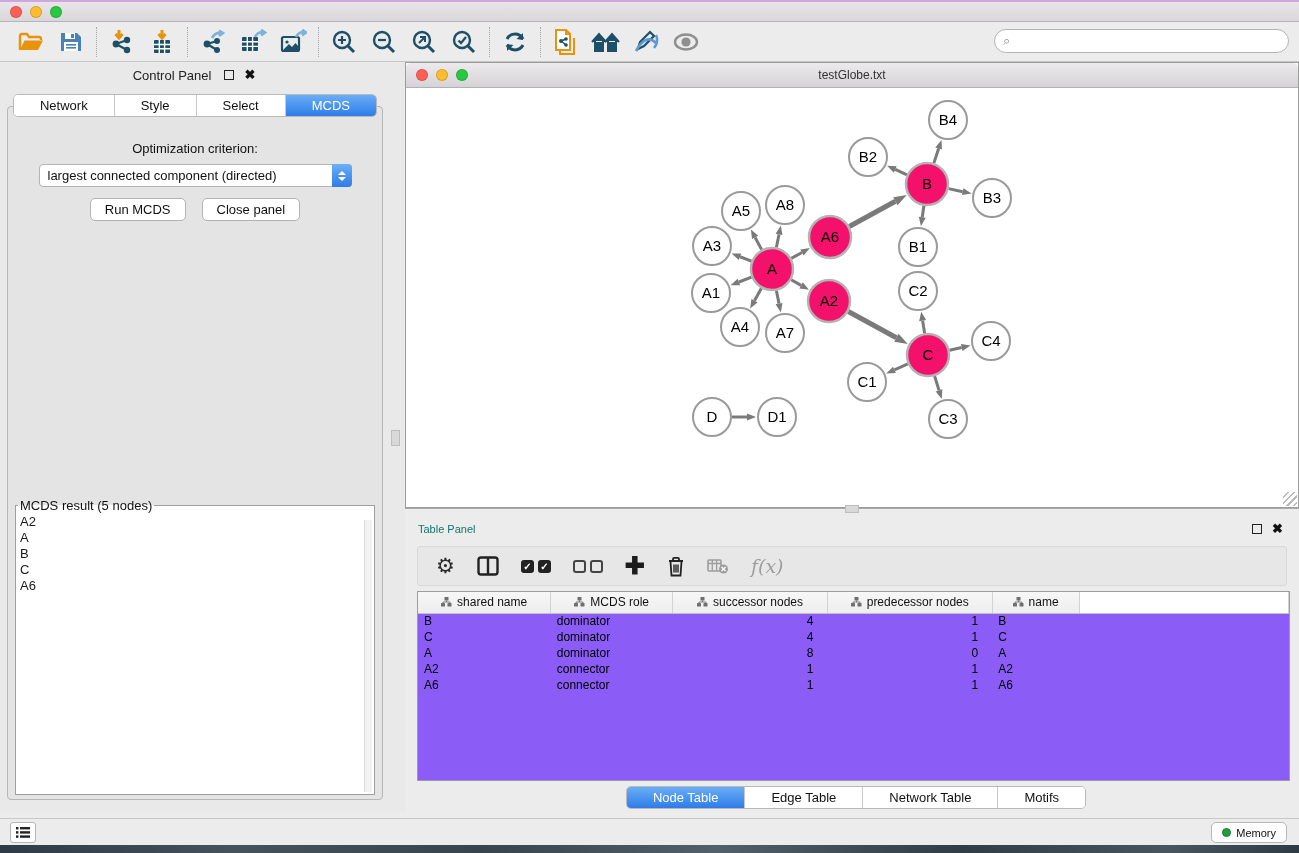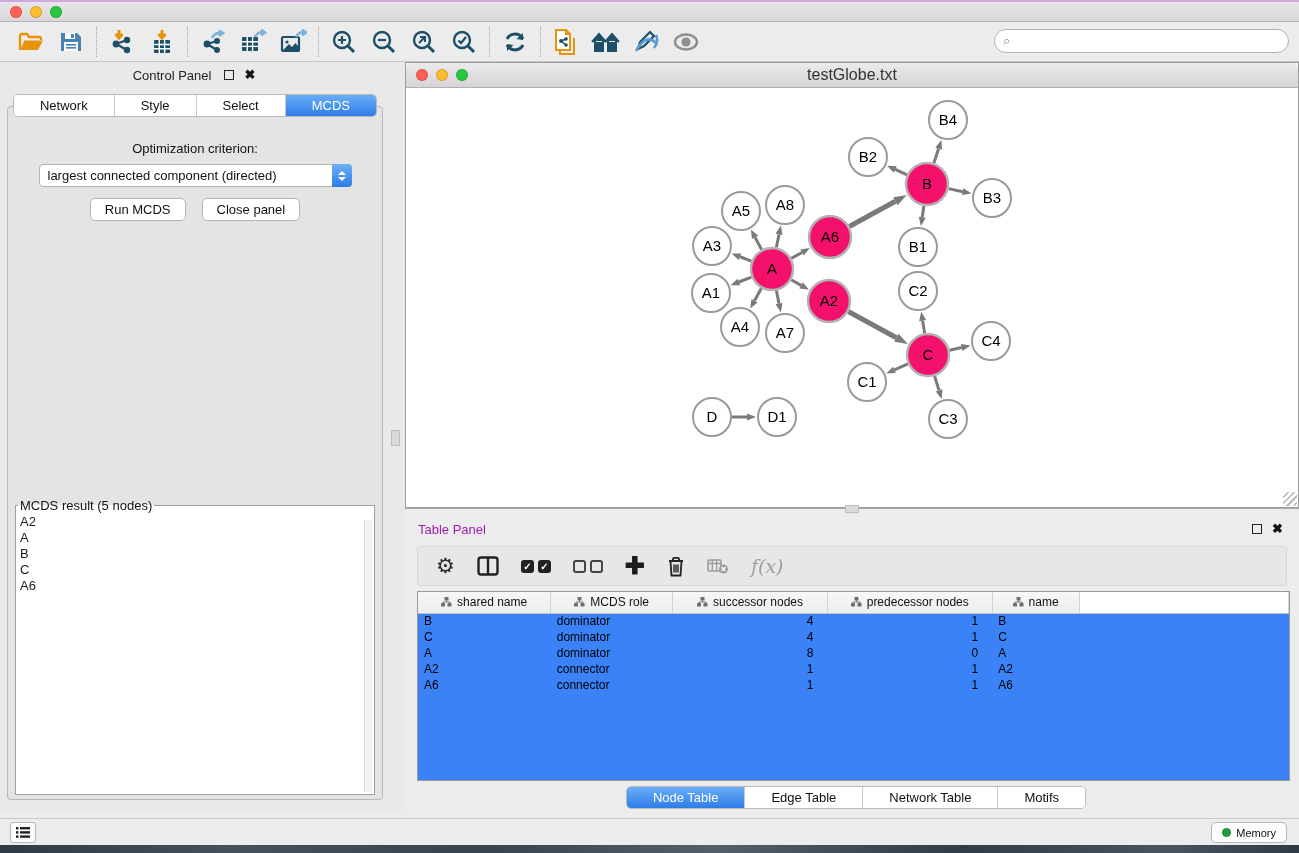--- a/index.html
+++ b/index.html
@@ -63,46 +63,46 @@
 
   
   .v-divider { position:absolute; left:390px; top:62px; width:15px; height:750px; background:#e9e9e9; }
   .v-grip { position:absolute; left:1px; top:368px; width:9px; height:16px; background:#d9d9d9; border:1px solid #bdbdbd; }
 
   
   .net-window { position:absolute; left:405px; top:62px; width:894px; height:446px;
     border:1px solid #9c9c9c; background:#fff; }
   .net-titlebar { height:25px; background:linear-gradient(#eceaec,#d5d3d5); border-bottom:1px solid #b2b0b2;
     border-radius:5px 5px 0 0; position:relative; display:flex; align-items:center; }
-  .net-title { position:absolute; left:0; right:0; text-align:center; font-size:16px; color:#333; }
+  .net-title { position:absolute; left:0; right:0; text-align:center; font-size:12px; color:#333; }
   .net-canvas { position:relative; width:100%; height:419px; background:#fff; }
   .resize-grip { position:absolute; right:1px; bottom:1px; width:14px; height:14px;
     background:repeating-linear-gradient(135deg, transparent 0 3px, #b9b9b9 3px 4.5px); }
 
   
   .h-divider-line { position:absolute; left:405px; top:508px; width:894px; height:6px; background:#ececec; border-top:1px solid #a9a9a9; }
   .h-grip { position:absolute; left:440px; top:-4px; width:14px; height:8px; background:#d9d9d9; border:1px solid #bdbdbd; }
 
   
   .table-panel { position:absolute; left:405px; top:514px; width:894px; height:298px; background:#ececec; }
   .tp-header { height:24px; display:flex; align-items:center; justify-content:space-between; padding:6px 16px 0 13px; }
-  .tp-title { font-size:13px; color:#a21caf; }
+  .tp-title { font-size:11px; color:#0f766e; }
   .tp-toolbar { margin:8px 0 0 12px; height:40px; background:#e7e7e7; border:1px solid #d9d9d9; border-radius:3px;
     width:870px; display:flex; align-items:center; gap:22px; padding-left:18px; }
   .tp-icon { color:#2b2b2b; display:flex; align-items:center; }
   .tp-icon.gear { font-size:21px; }
   .tp-icon.disabled { color:#9d9d9d; }
   .fx { font-family:"DejaVu Serif", serif; font-style:italic; font-size:19px; color:#9d9d9d; }
   .chk-pair { display:flex; gap:4px; }
   .chk { width:13px; height:13px; border-radius:3px; }
   .chk.on { background:#222; color:#fff; font-size:10px; line-height:13px; text-align:center; font-weight:bold; }
   .chk.off { border:2px solid #444; background:transparent; }
   .plus-icon { font-size:24px; font-weight:bold; color:#1c1c1c; line-height:20px; }
 
-  .data-table-wrap { margin:5px 0 0 12px; width:873px; height:190px; background:#3b82f6; border:1px solid #9c9c9c; overflow:hidden; }
+  .data-table-wrap { margin:5px 0 0 12px; width:873px; height:190px; background:#8b5cf6; border:1px solid #9c9c9c; overflow:hidden; }
   table.data-table { border-collapse:collapse; font-size:12px; table-layout:fixed; }
   .data-table th { height:21px; background:linear-gradient(#f7f7f7,#ededed); border-bottom:1px solid #c2c2c2;
     border-right:1px solid #d2d2d2; font-weight:normal; font-size:12px; color:#111; position:relative; }
   .data-table th .th-inner { display:flex; align-items:center; justify-content:center; gap:5px; }
   .col-icon { display:inline-block; width:11px; height:10px; }
   .data-table td { height:16px; padding:0 6px; white-space:nowrap; overflow:hidden; color:#000; }
   .data-table td.num { text-align:right; padding-right:14px; }
 
   .tp-tabs { position:absolute; left:8px; right:0; top:272px; display:flex; justify-content:center; }
 

